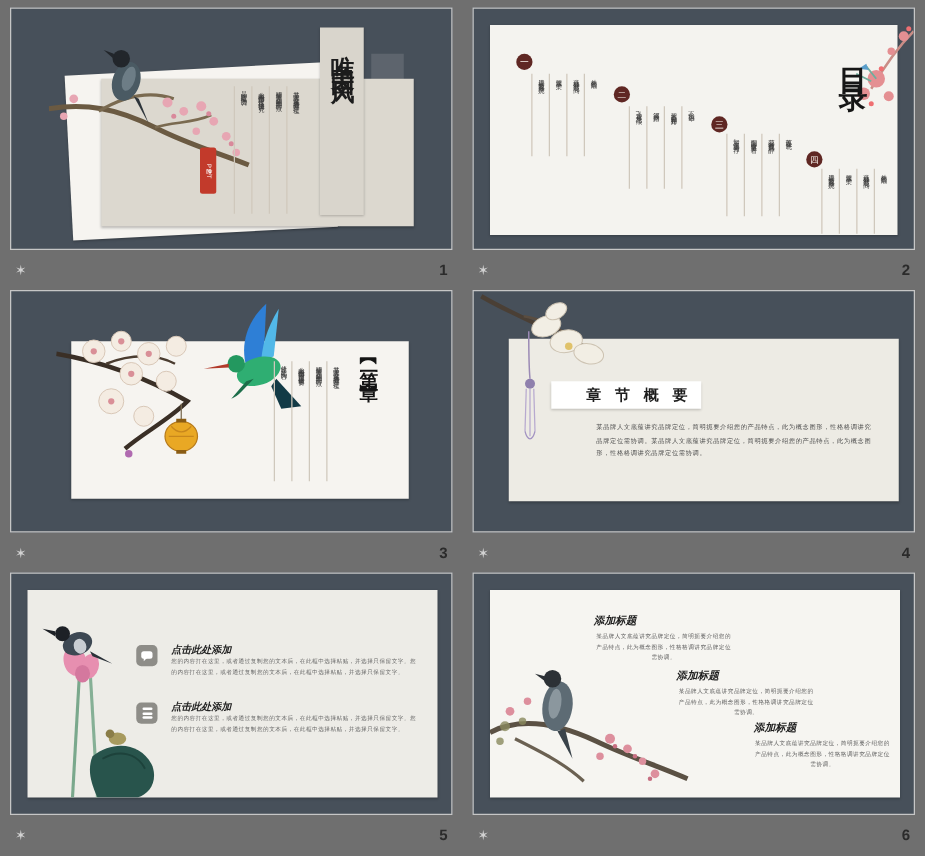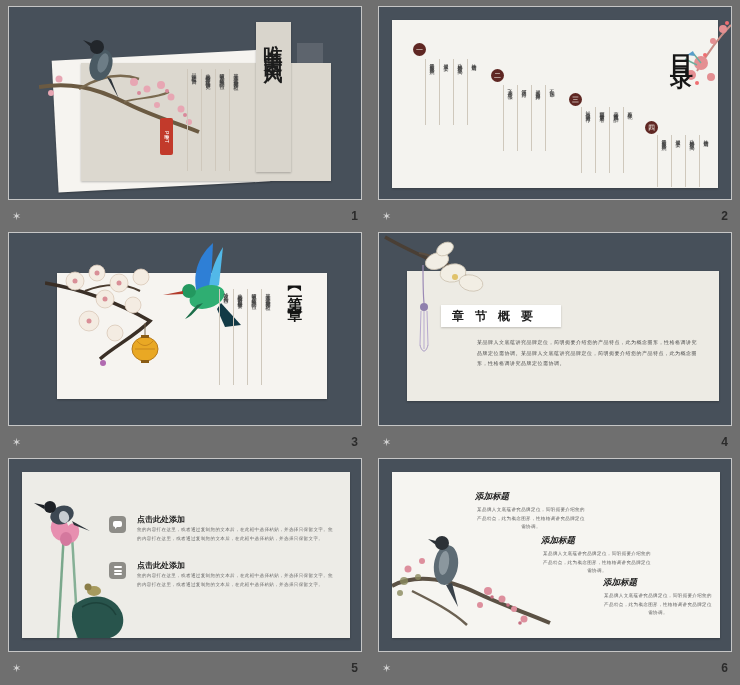--- a/index.html
+++ b/index.html
@@ -21,29 +21,29 @@
   .s1-title{font-size:19px;letter-spacing:7px;color:#1c1c1c;font-weight:bold;}
   .seal{background:#c23a2b;border-radius:2px;color:#fff;display:flex;align-items:center;justify-content:center;}
   .seal .vtext{font-size:5px;letter-spacing:1px;font-family:"Liberation Sans",sans-serif;}
   
   .toc-circle{width:13px;height:13px;border-radius:50%;background:#5f2723;color:#f5efe8;
               display:flex;align-items:center;justify-content:center;font-size:7px;}
   .s2-title{font-size:23px;letter-spacing:12px;color:#161616;font-weight:bold;}
   
   .s3-title{font-size:15px;letter-spacing:4px;color:#141414;font-weight:bold;}
   
-  .s4-titlebar{background:#ffffff;box-shadow:0 1px 2px rgba(0,0,0,.2);display:flex;align-items:center;justify-content:flex-start;}
+  .s4-titlebar{background:#ffffff;box-shadow:0 1px 2px rgba(0,0,0,.2);display:flex;align-items:center;justify-content:flex-end;}
   .s4-title{font-size:12px;font-weight:bold;letter-spacing:11px;color:#1d1d1d;text-indent:11px;}
   .s4-body{font-size:5px;line-height:2.1;color:#4c4c4c;letter-spacing:0.5px;}
   
   .tile{width:17px;height:17px;border-radius:4px;background:#8e8d88;position:absolute;}
   .bubble{position:absolute;left:4px;top:5px;width:9px;height:6px;background:#fff;border-radius:2px;}
   .bubble:after{content:"";position:absolute;left:2px;bottom:-2px;border:2px solid transparent;border-top-color:#fff;border-left-color:#fff;}
   .stackbar{position:absolute;left:4.5px;width:8px;height:2px;background:#fff;border-radius:1.5px;}
-  .h-item{font-size:8px;font-weight:bold;color:#222;}
+  .h-item{font-size:8px;font-weight:bold;font-style:italic;color:#222;}
   .p-item{font-size:4.5px;line-height:1.9;color:#666;letter-spacing:0.4px;}
   
   .blk-h{font-size:8.5px;font-weight:bold;font-style:italic;color:#1f1f1f;}
   .blk-p{font-size:4.5px;line-height:1.9;color:#5a5a5a;text-align:center;margin-top:3px;letter-spacing:0.4px;}
 </style>
 </head>
 <body>
 
 <div class="board">
 

